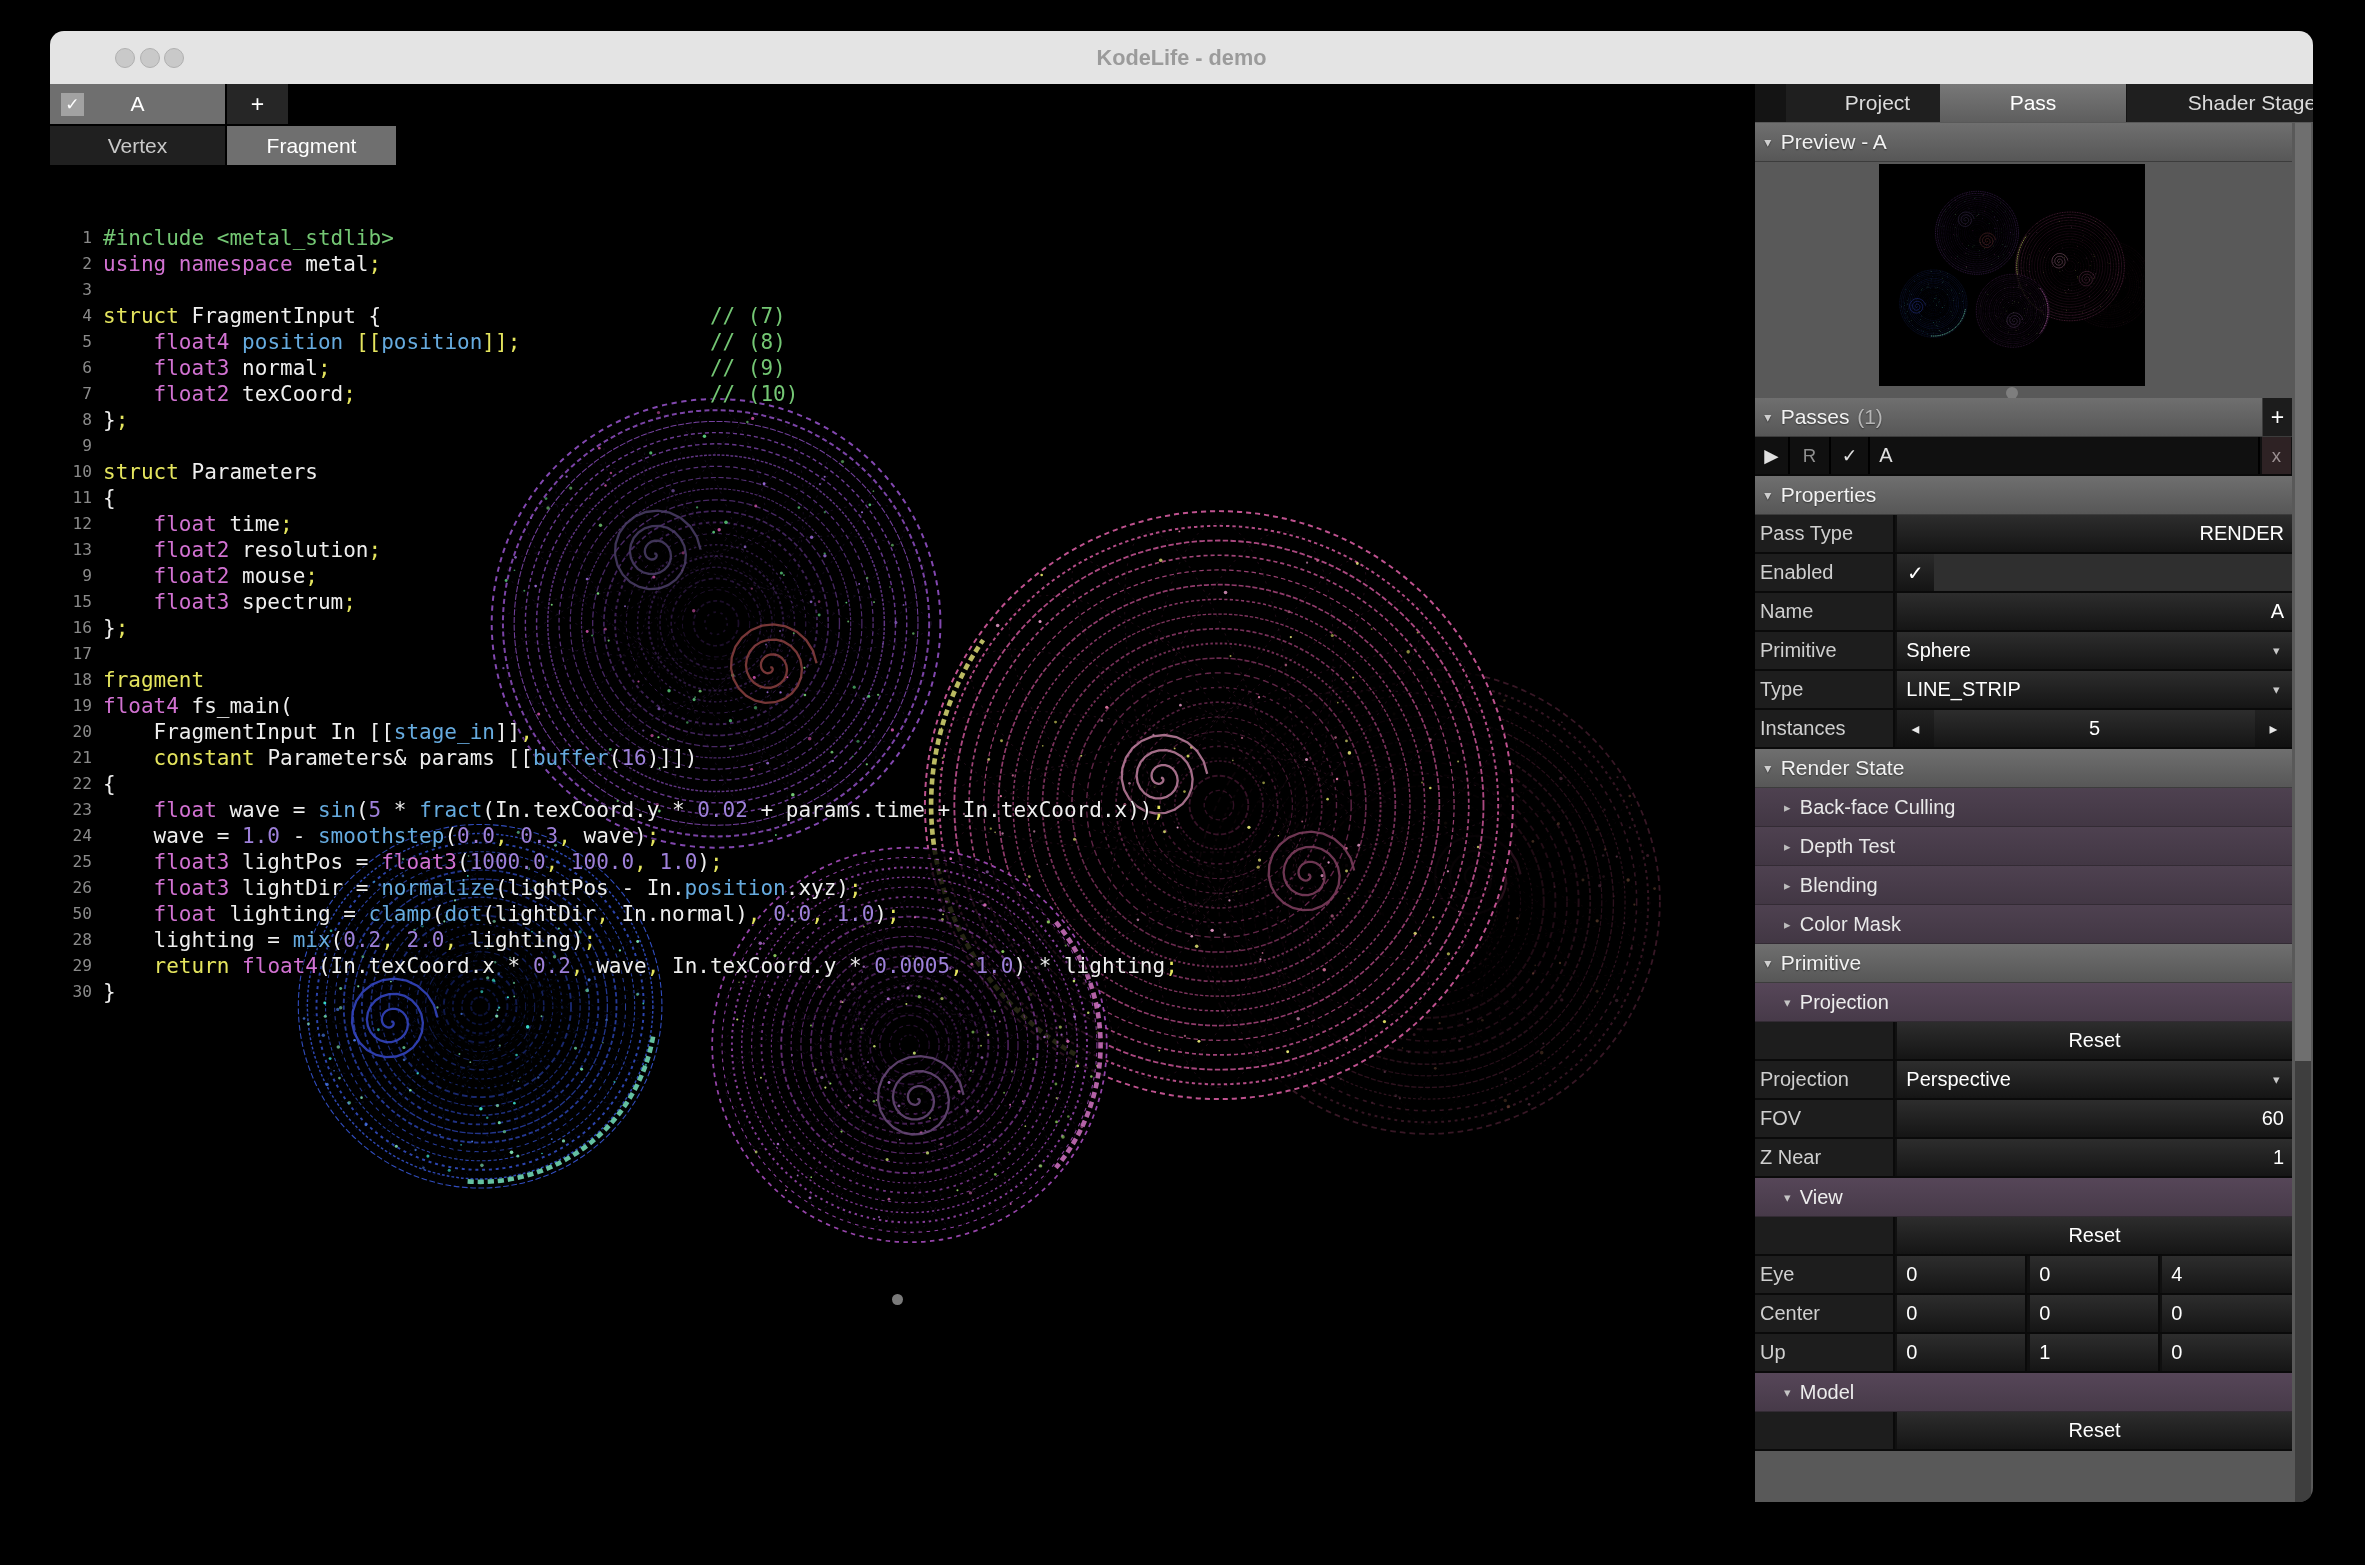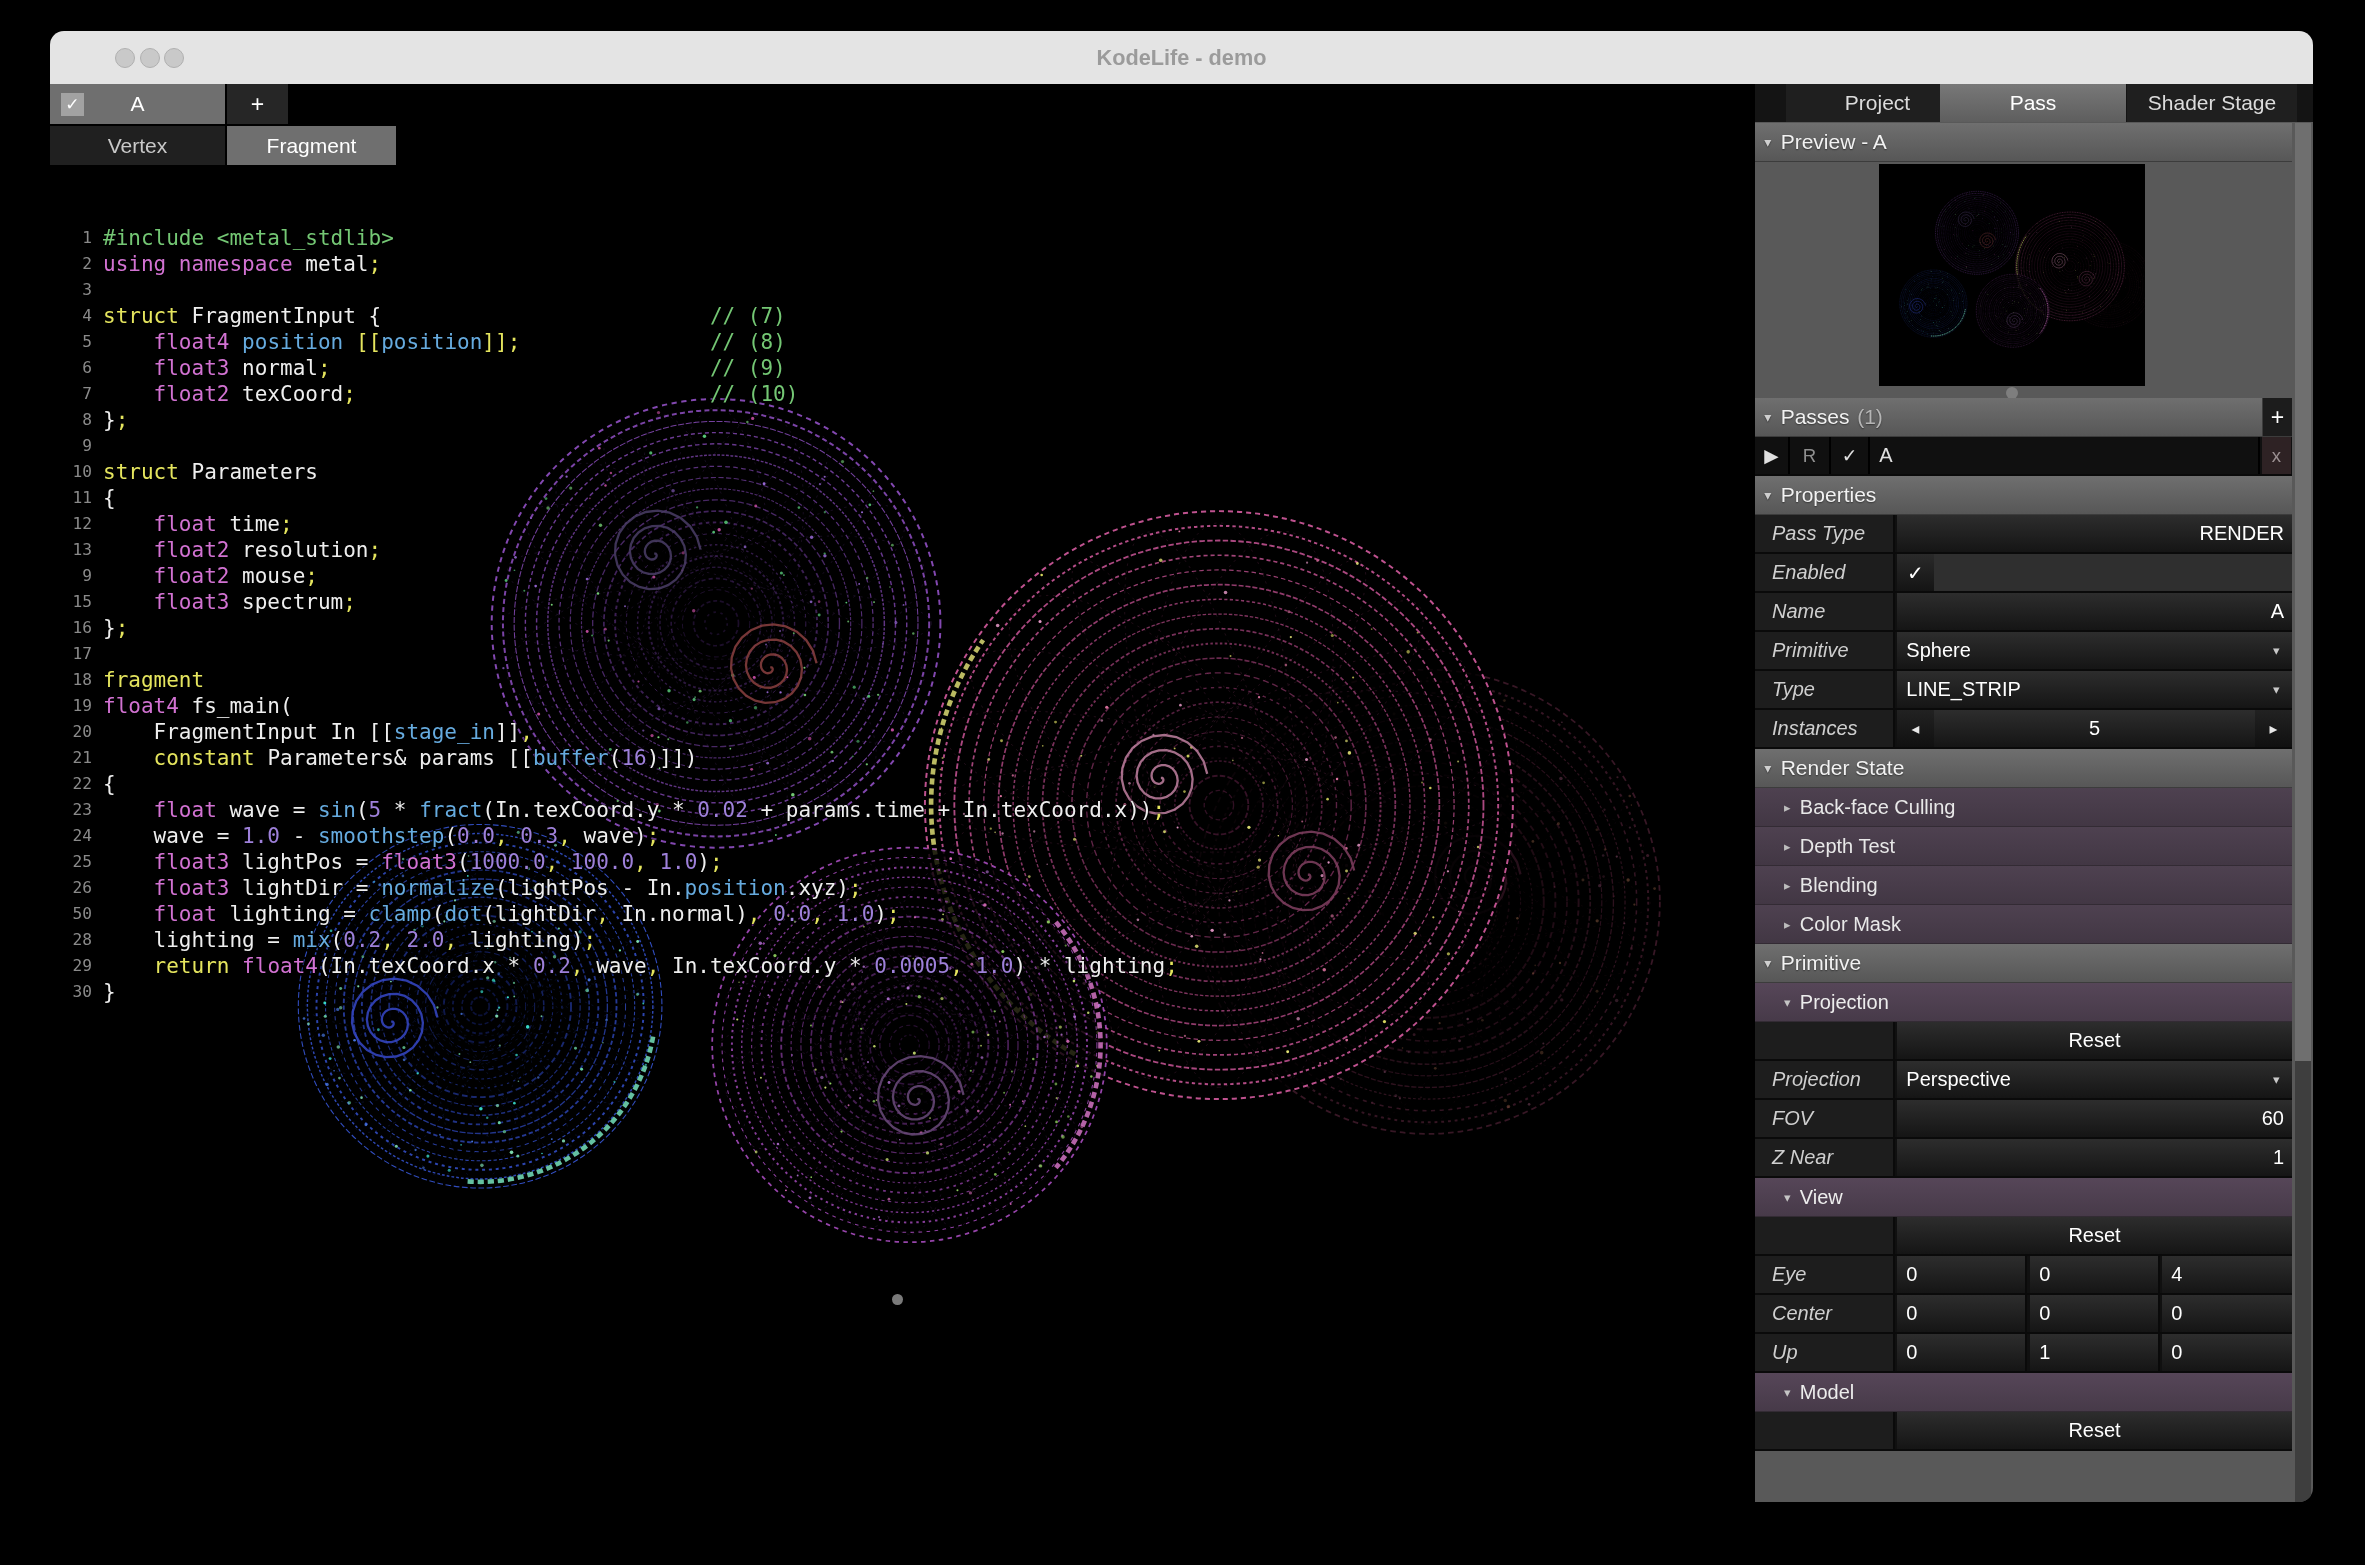--- a/index.html
+++ b/index.html
@@ -56,21 +56,21 @@
   .phdr .tri{margin:0 9.3px 0 29px;font-size:13px;color:#c5c5c5;}
   .pitem{height:39px;box-sizing:border-box;border-bottom:1.5px solid #332b34;
          background:linear-gradient(#4e4150,#423744);display:flex;align-items:center;
          color:#e8e8e8;font-size:20px;}
   .pitem .tri{margin:0 9.3px 0 29px;font-size:13px;color:#bdbdbd;}
   .preview-area{height:236px;position:relative;background:#595959;}
   .preview-canvas{position:absolute;left:124px;top:2.3px;width:266px;height:222px;background:#000;}
   .preview-dot{position:absolute;left:251px;top:225px;width:12.4px;height:12.4px;border-radius:50%;background:#7e7e7e;}
   .row{height:39px;box-sizing:border-box;border-bottom:2.3px solid #0a0a0a;position:relative;background:#101010;}
   .lab{position:absolute;left:0;top:0;bottom:0;width:140px;background:#1d1d1d;border-right:2.3px solid #0a0a0a;
-       box-sizing:border-box;display:flex;align-items:center;padding-left:17px;color:#cfcfcf;font-size:20px;font-style:italic;}
+       box-sizing:border-box;display:flex;align-items:center;padding-left:5px;color:#cfcfcf;font-size:20px;}
   .val{position:absolute;left:142px;top:0;bottom:0;right:0;background:linear-gradient(#2d2d2d,#151515);
        display:flex;align-items:center;color:#fff;font-size:20px;}
   .val.right{justify-content:flex-end;padding-right:8px;}
   .val.center{justify-content:center;}
   .val .caret{position:absolute;right:12.4px;color:#c9c9c9;font-size:13px;}
   .val.dd{padding-left:9.3px;}
   .chk{position:absolute;left:142px;top:0;bottom:0;width:37px;background:linear-gradient(#2a2a2a,#141414);
        display:flex;align-items:center;justify-content:center;color:#fff;font-size:20px;}
   .chk-fill{position:absolute;left:179px;top:0;bottom:0;right:0;background:#2f2f2f;}
   .step-l,.step-r{position:absolute;top:0;bottom:0;width:37px;background:linear-gradient(#222,#101010);
@@ -958,21 +958,21 @@
     </div>
 
     <div class="panel">
       <div class="panel-tabs" id="panel-tabs">
           <div class="panel-tab" style="left: 0px; width: 183px; margin-left: 31px;">
             <span>Project</span>
           </div>
           <div class="panel-tab active" style="left: 185px; width: 186px;">
             <span>Pass</span>
           </div>
-          <div class="panel-tab" style="left: 372px; width: 170px;">
+          <div class="panel-tab" style="left: 372px; width: 170px; padding-left: 40px;">
             <span>Shader Stage</span>
           </div>
         </div>
 
       <div class="panel-body" id="panel-body">
 
         <div class="hdr">
           <span class="tri">▾</span>
           <span>Preview - A</span>
         </div>

